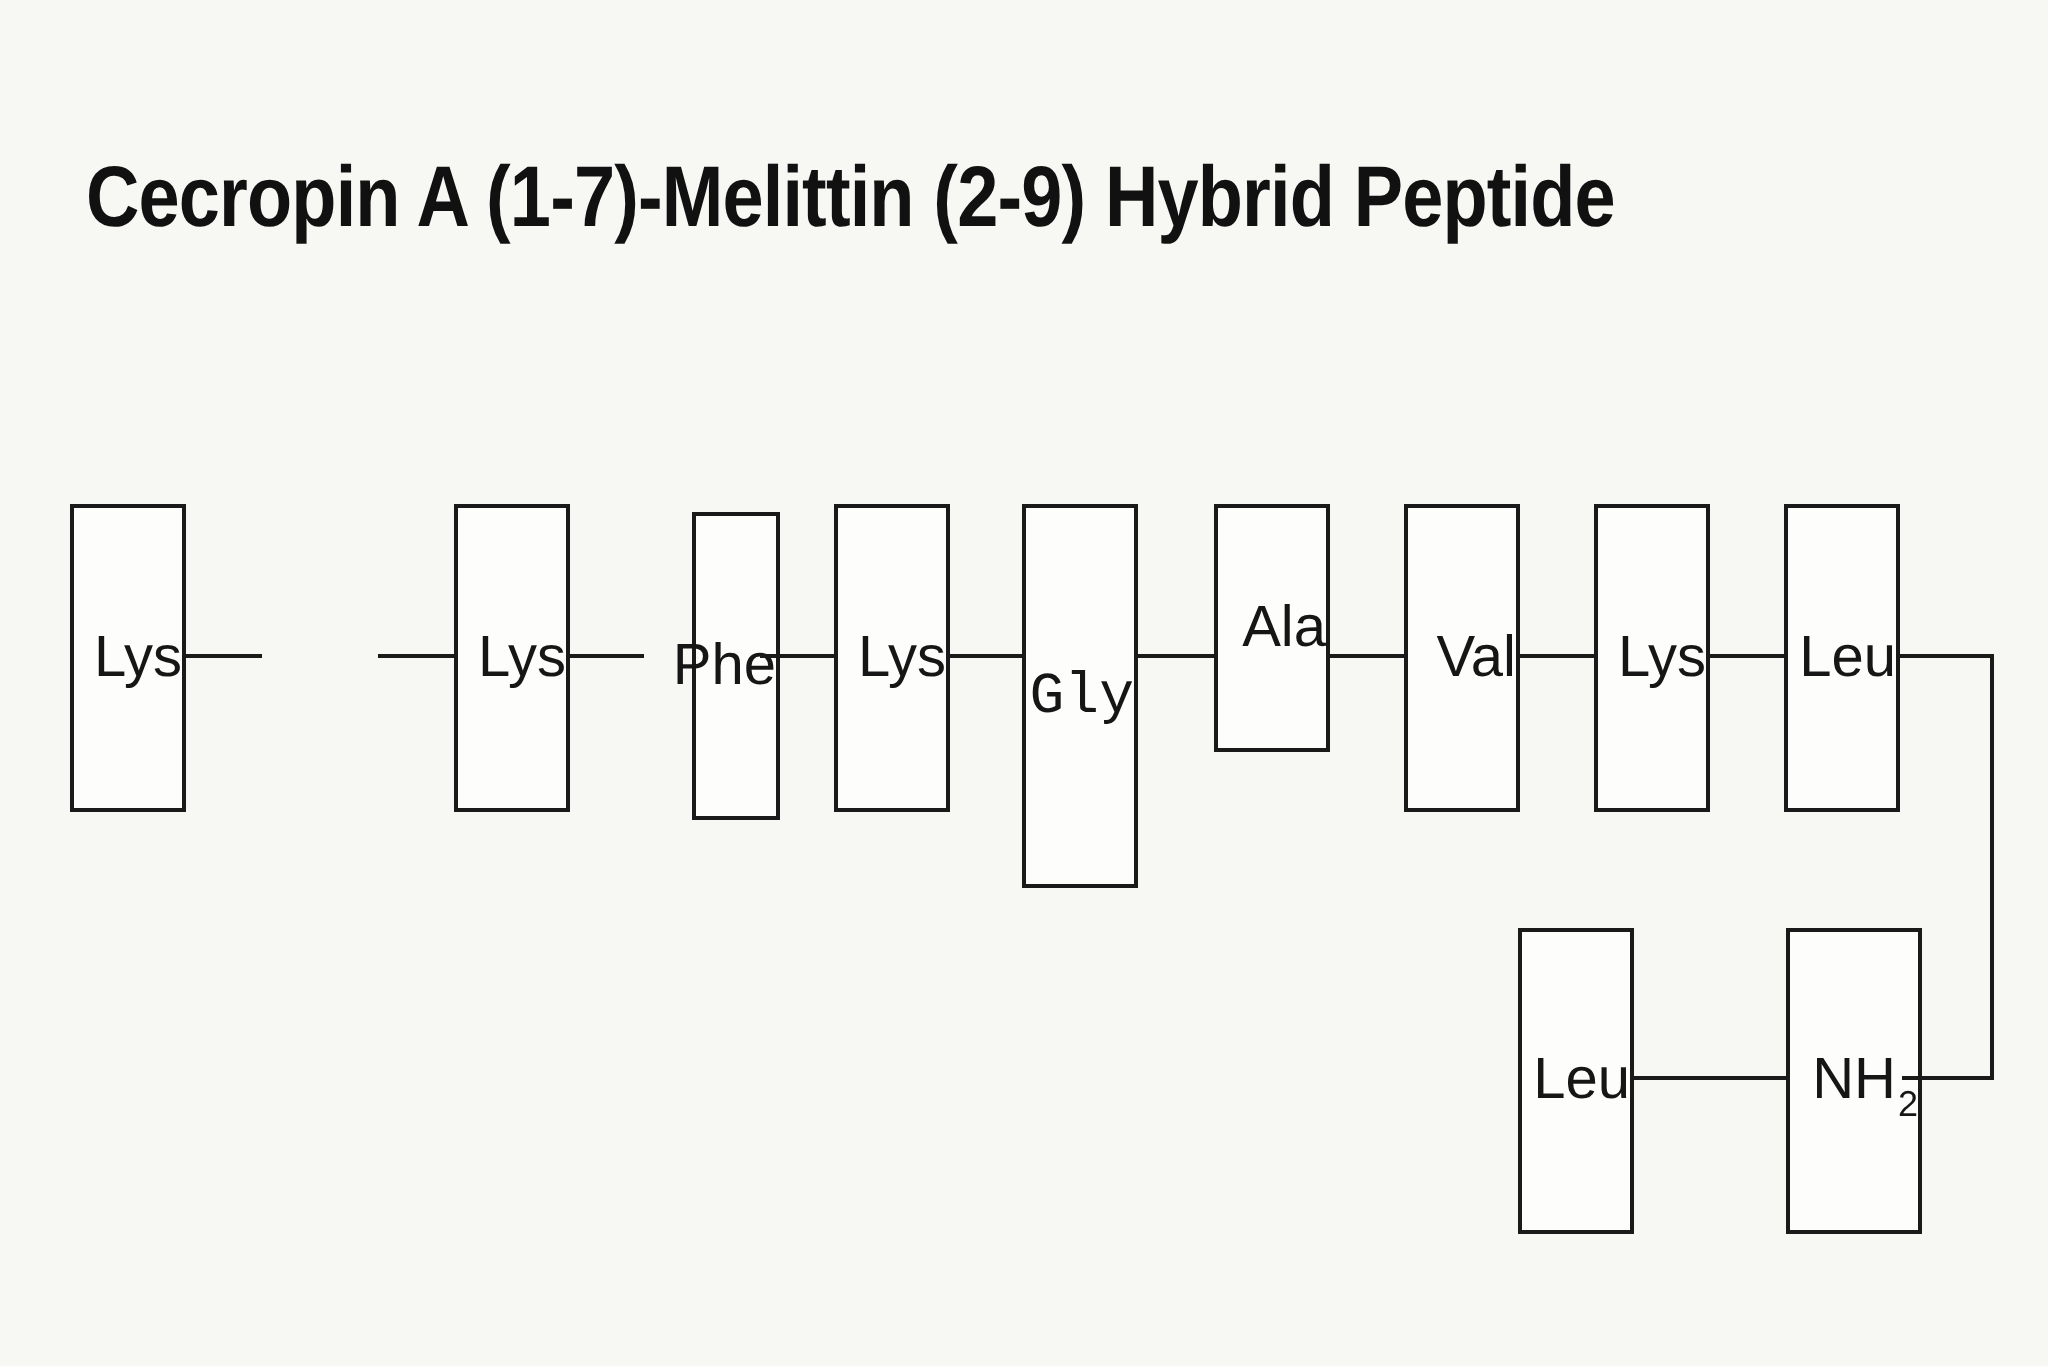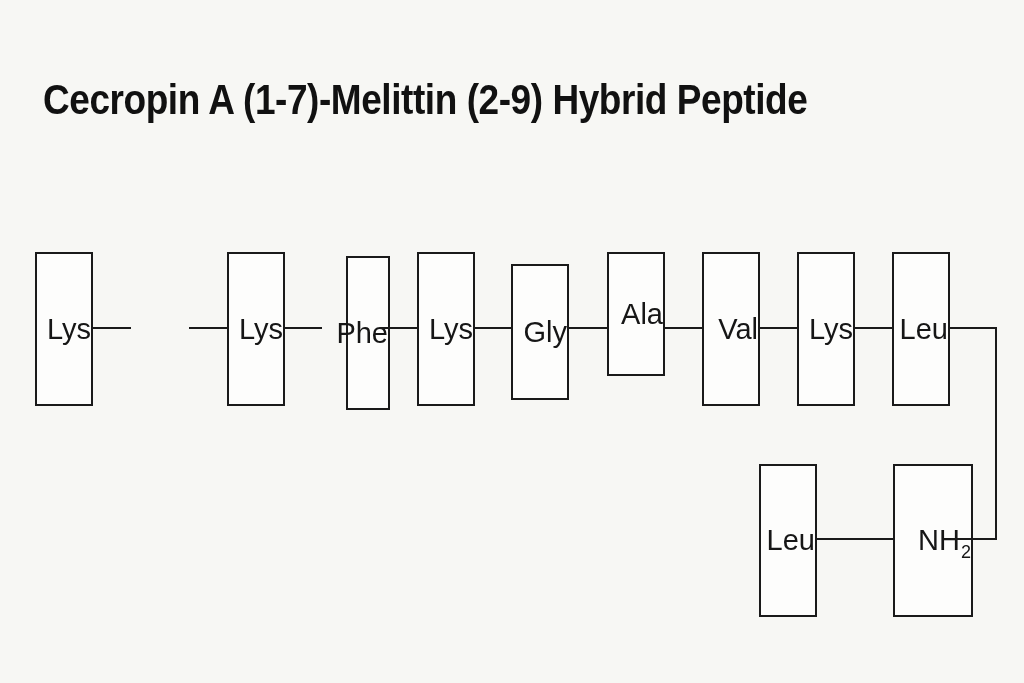--- a/index.html
+++ b/index.html
@@ -78,21 +78,21 @@
       </div>
       <div class="connector" style="left: 189px; top: 327px; width: 38px; height: 2px;"></div>
       <div class="residue-box" style="left: 322px; top: 256px; width: 44px; height: 154px; margin-left: 24px;">
         <span class="residue-label">Phe</span>
       </div>
       <div class="connector" style="left: 285px; top: 327px; width: 37px; height: 2px;"></div>
       <div class="residue-box" style="left: 417px; top: 252px; width: 58px; height: 154px;">
         <span class="residue-label">Lys</span>
       </div>
       <div class="connector" style="left: 380px; top: 327px; width: 37px; height: 2px;"></div>
-      <div class="residue-box" style="left: 511px; top: 264px; width: 58px; height: 136px;">
+      <div class="residue-box" style="left: 511px; top: 252px; width: 58px; height: 192px; font-family: Liberation Mono, monospace;">
         <span class="residue-label">Gly</span>
       </div>
       <div class="connector" style="left: 475px; top: 327px; width: 36px; height: 2px;"></div>
       <div class="residue-box" style="left: 607px; top: 252px; width: 58px; height: 124px;">
         <span class="residue-label">Ala</span>
       </div>
       <div class="connector" style="left: 569px; top: 327px; width: 38px; height: 2px;"></div>
       <div class="residue-box" style="left: 702px; top: 252px; width: 58px; height: 154px; padding-left: 11px;">
         <span class="residue-label">Val</span>
       </div>
@@ -101,21 +101,21 @@
         <span class="residue-label">Lys</span>
       </div>
       <div class="connector" style="left: 760px; top: 327px; width: 37px; height: 2px;"></div>
       <div class="residue-box" style="left: 892px; top: 252px; width: 58px; height: 154px;">
         <span class="residue-label">Leu</span>
       </div>
       <div class="connector" style="left: 855px; top: 327px; width: 37px; height: 2px;"></div>
       <div class="residue-box" style="left: 759px; top: 464px; width: 58px; height: 153px;">
         <span class="residue-label">Leu</span>
       </div>
-      <div class="residue-box" style="left: 893px; top: 464px; width: 80px; height: 153px;">
+      <div class="residue-box" style="left: 893px; top: 464px; width: 68px; height: 153px;">
         <span class="residue-label">NH</span>
         <span class="residue-sub">2</span>
       </div>
       <div class="connector" style="left: 817px; top: 538px; width: 76px; height: 2px;"></div>
       <div class="connector" style="left: 950px; top: 327px; width: 47px; height: 2px;"></div>
       <div class="connector" style="left: 995px; top: 327px; width: 2px; height: 213px;"></div>
       <div class="connector" style="left: 951px; top: 538px; width: 46px; height: 2px;"></div>
     </div>
 </div>
 

